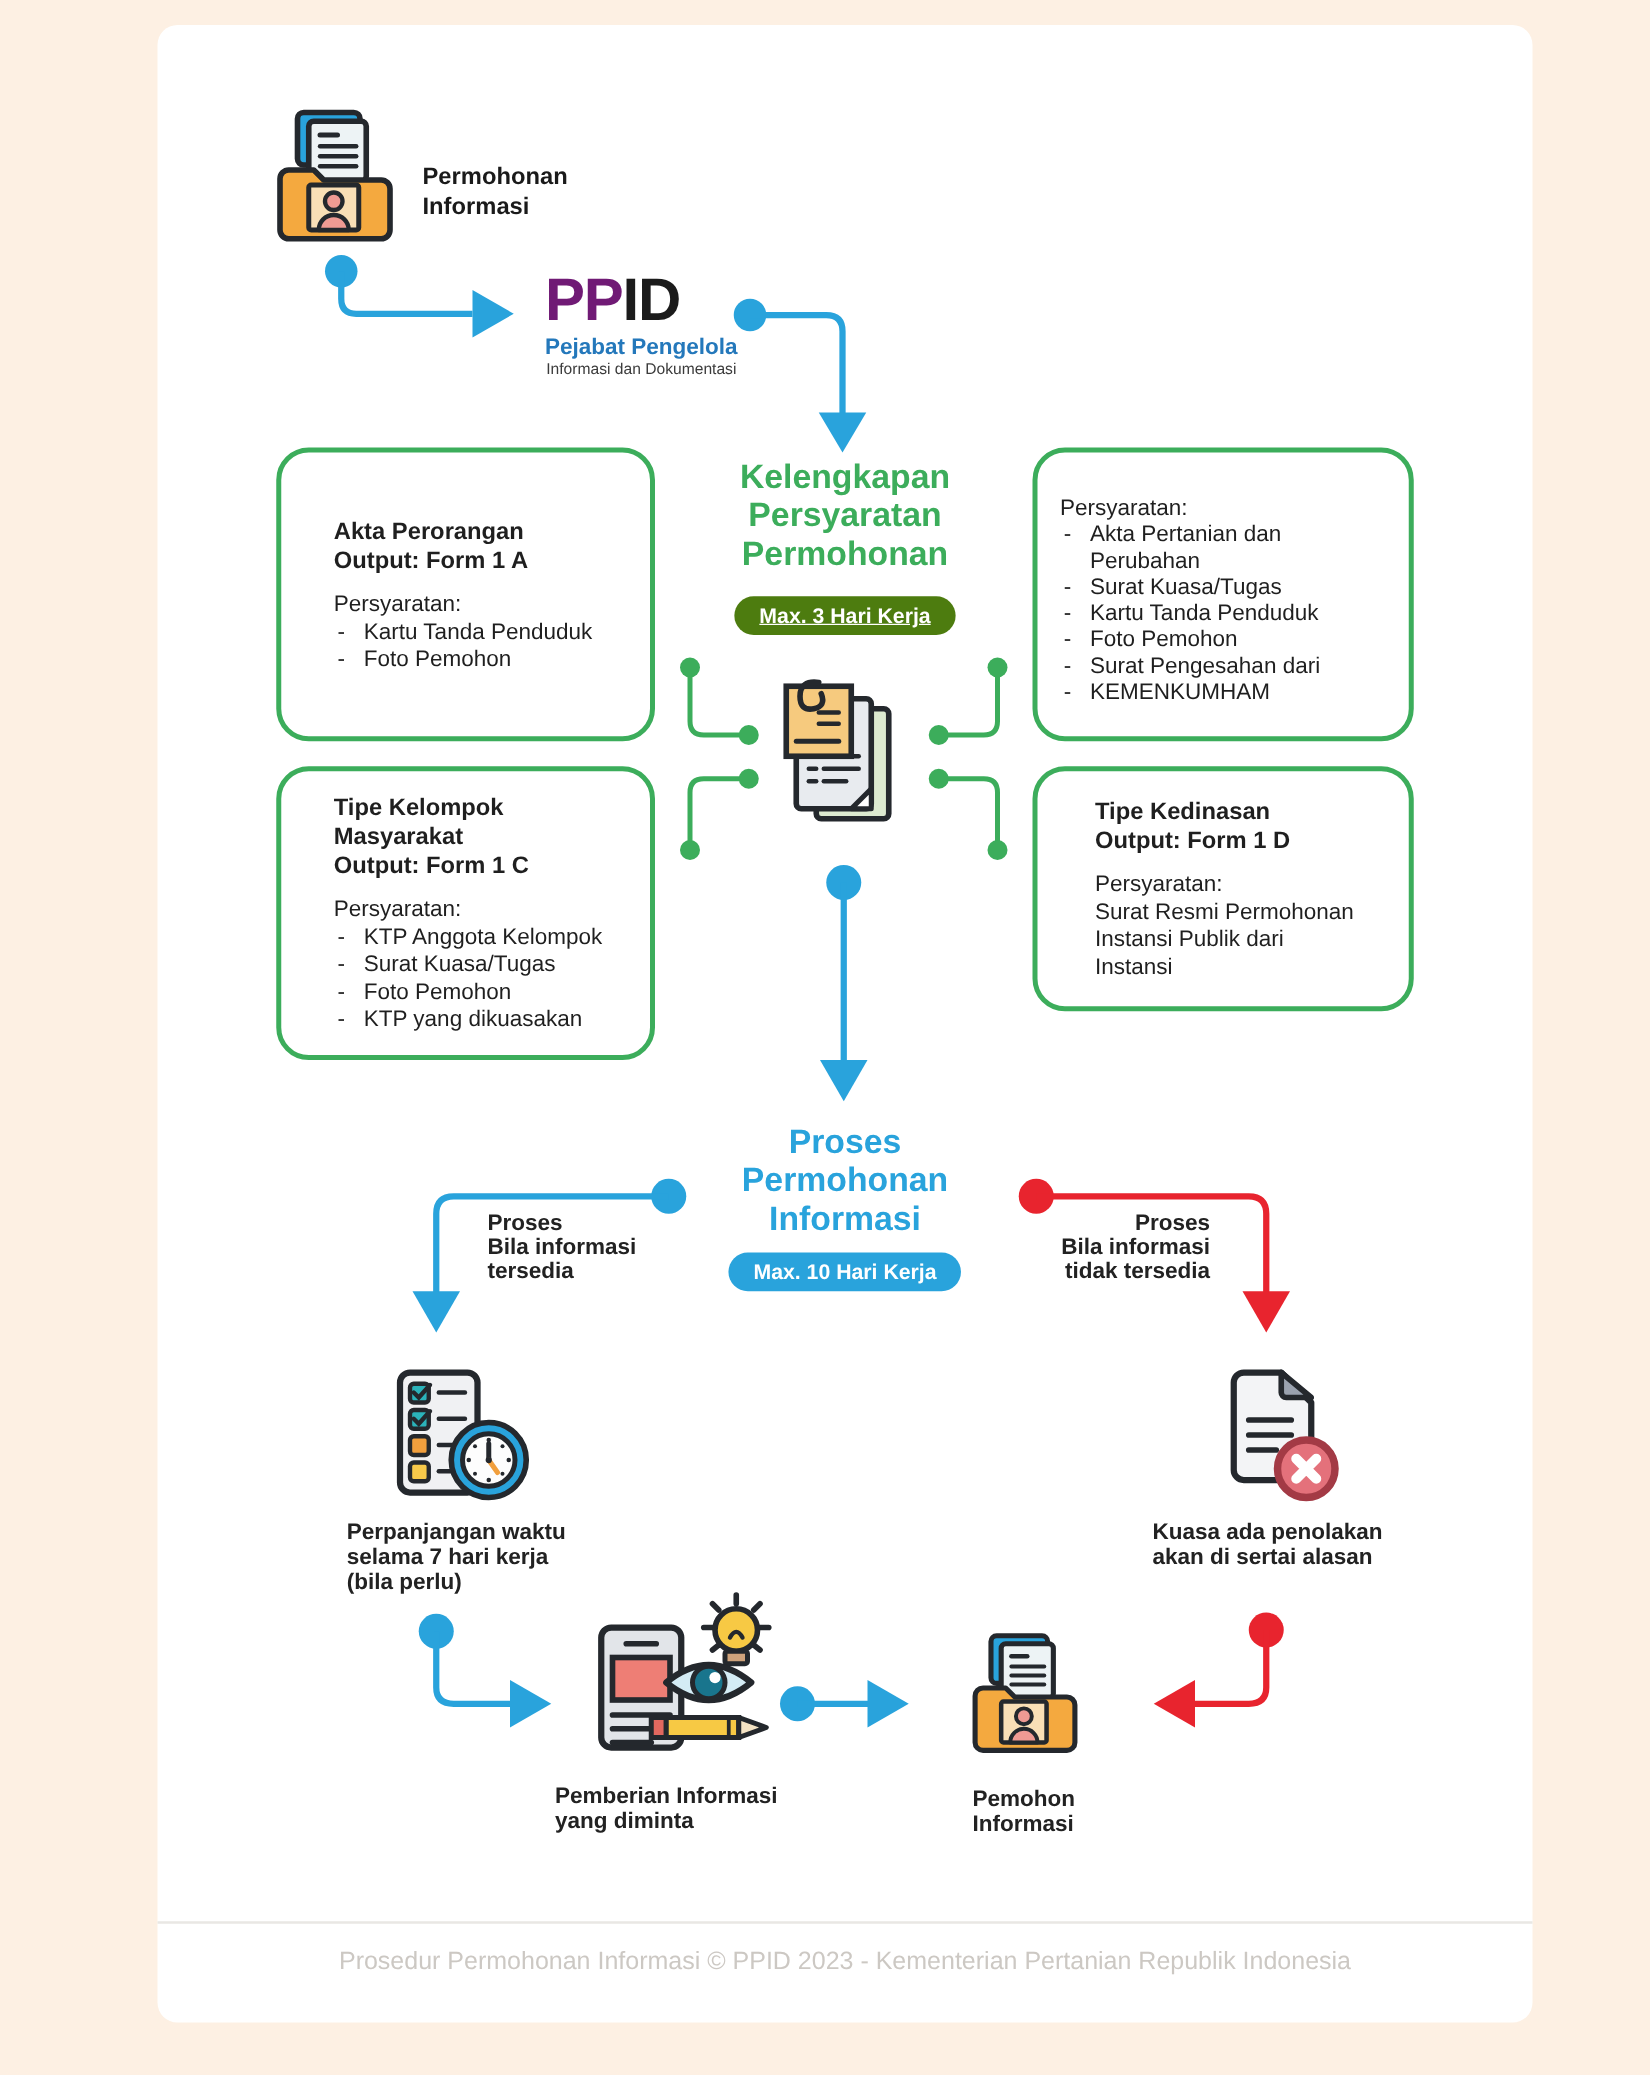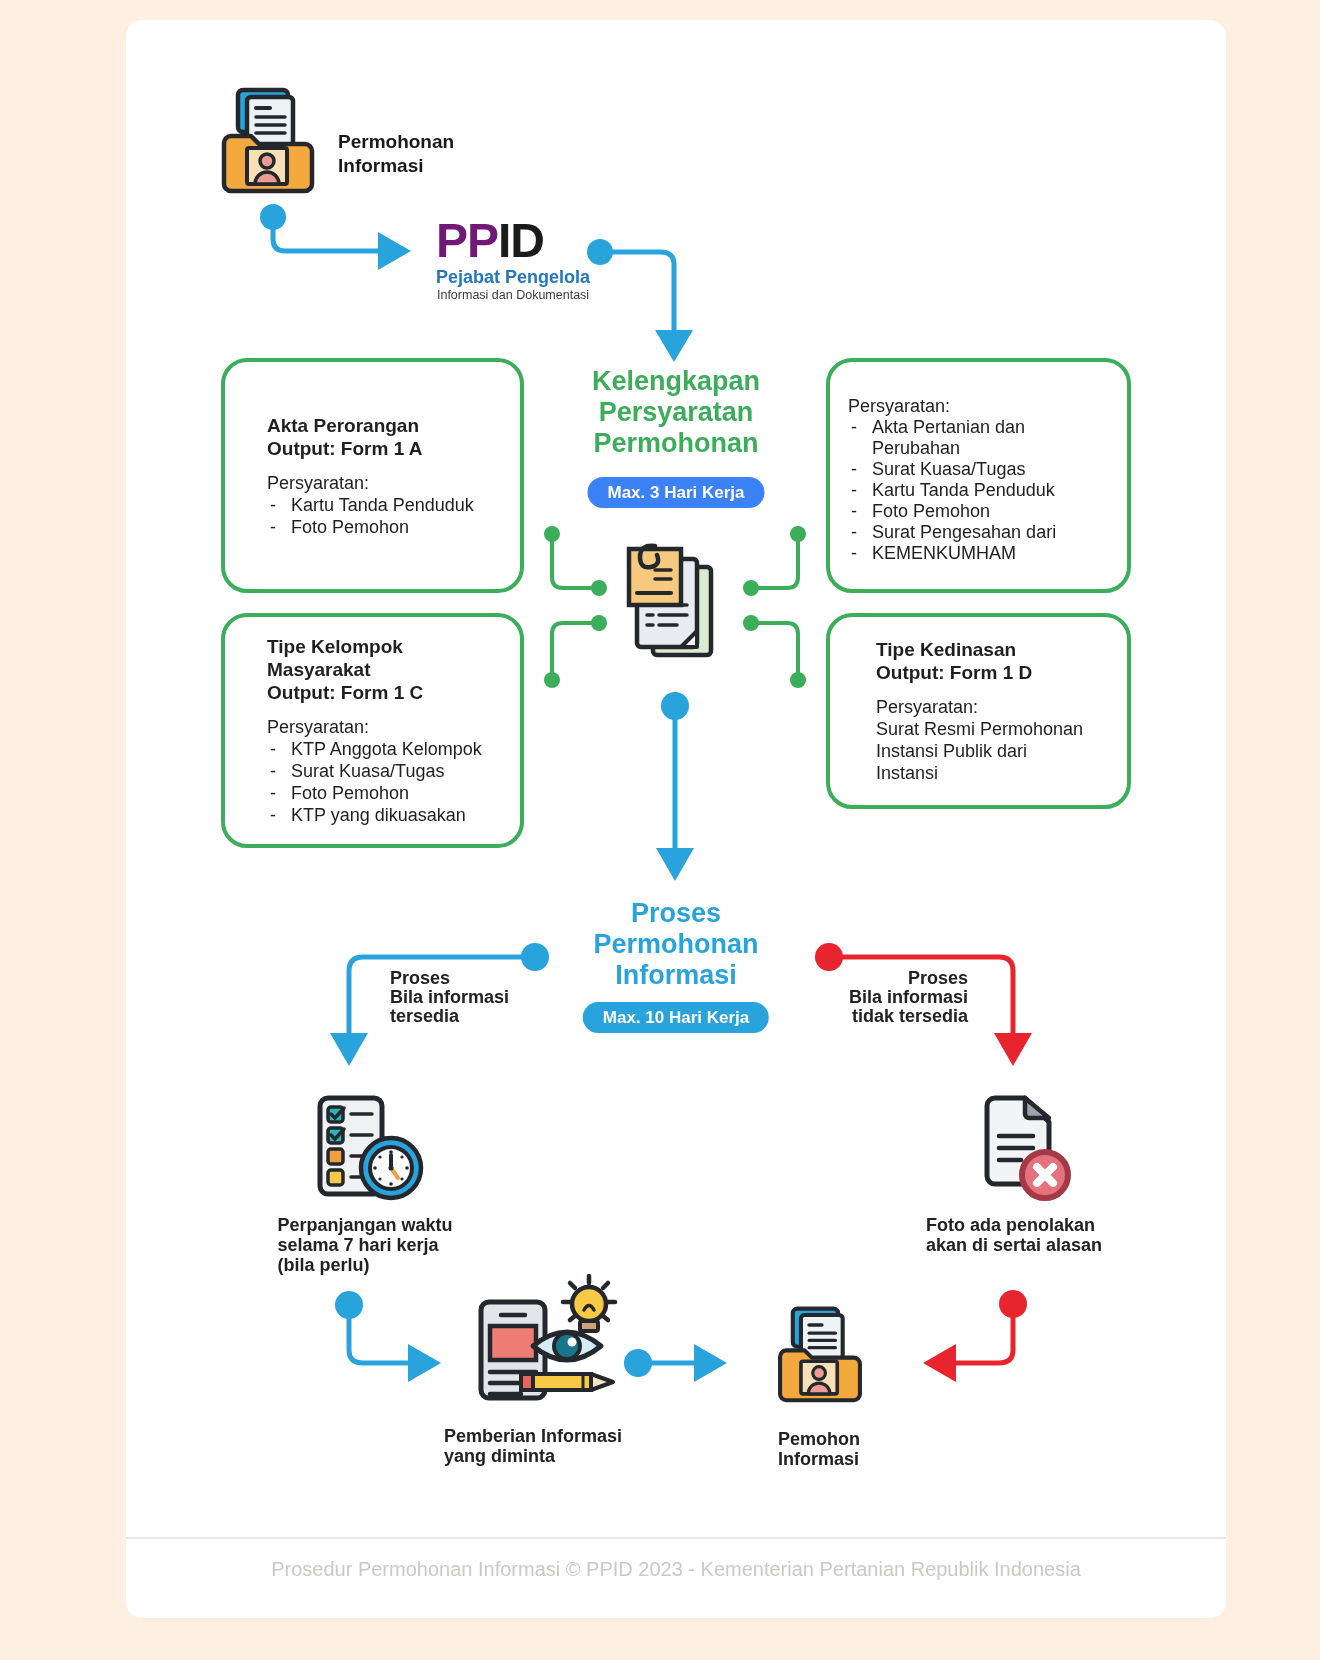--- a/index.html
+++ b/index.html
@@ -20,21 +20,21 @@
 
   .h3line{ position:absolute; left:460px; width:400px; text-align:center;
            font-size:27px; font-weight:bold; line-height:31px; }
   .h-green{ top:366px; color:#3cad5b; }
   .h-blue{ top:898px; color:#29a3dc; }
   .h3line span{ display:block; }
 
   .pill{ position:absolute; left:660px; transform:translateX(-50%); height:31px; line-height:31px;
          border-radius:16px; color:#fff; font-weight:bold; font-size:17px; padding:0 20px;
          white-space:nowrap; }
-  .pill-green{ top:477px; background:#3b82f6; }
+  .pill-green{ top:477px; background:#4d7c0f;text-decoration:underline; }
   .pill-blue{ top:1002px; background:#29a3dc; }
 
   
   .box{ position:absolute; border:4px solid #3cad5b; border-radius:26px; box-sizing:border-box;
         display:flex; flex-direction:column; justify-content:center; color:#1f1f1f;
         padding:8px 12px 8px 42px; background:#fff; }
   .box-a{ left:205px; top:358px; width:303px; height:235px; }
   .box-b{ left:810px; top:358px; width:305px; height:235px; padding-left:18px; }
   .box-c{ left:205px; top:613px; width:303px; height:235px; }
   .box-d{ left:810px; top:613px; width:305px; height:196px; padding-left:46px; }
@@ -292,21 +292,21 @@
   <svg class="icon icon-rej" viewBox="0 0 104 110">
     <path d="M18 12 a8 8 0 0 1 8 -8 h30 l24 24 v54 a8 8 0 0 1 -8 8 h-46 a8 8 0 0 1 -8 -8 z" fill="#f3f4f6" stroke="#24282d" stroke-width="5" stroke-linejoin="round"></path>
     <path d="M56 4 v16 a4 4 0 0 0 4 4 h20 z" fill="#9aa2af" stroke="#24282d" stroke-width="4.5" stroke-linejoin="round"></path>
     <line x1="30" y1="42" x2="64" y2="42" stroke="#24282d" stroke-width="4.5" stroke-linecap="round"></line>
     <line x1="30" y1="54" x2="64" y2="54" stroke="#24282d" stroke-width="4.5" stroke-linecap="round"></line>
     <line x1="30" y1="66" x2="52" y2="66" stroke="#24282d" stroke-width="4.5" stroke-linecap="round"></line>
     <circle cx="76" cy="81" r="23" fill="#e4717b" stroke="#a33a45" stroke-width="6"></circle>
     <path d="M68 73 l16 16 M84 73 l-16 16" stroke="#ffffff" stroke-width="8" stroke-linecap="round"></path>
   </svg>
   <div class="caption cap-rej">
-    <span>Foto ada penolakan</span>
+    <span>Kuasa ada penolakan</span>
     <span>akan di sertai alasan</span>
   </div>
 
   <svg class="icon icon-give" viewBox="0 0 150 140">
     <g stroke="#24282d" stroke-linecap="round">
       <line x1="118" y1="4" x2="118" y2="11" stroke-width="4.5"></line>
       <line x1="99" y1="11" x2="104" y2="16" stroke-width="4.5"></line>
       <line x1="137" y1="11" x2="132" y2="16" stroke-width="4.5"></line>
       <line x1="92" y1="30" x2="99" y2="30" stroke-width="4.5"></line>
       <line x1="137" y1="30" x2="144" y2="30" stroke-width="4.5"></line>

